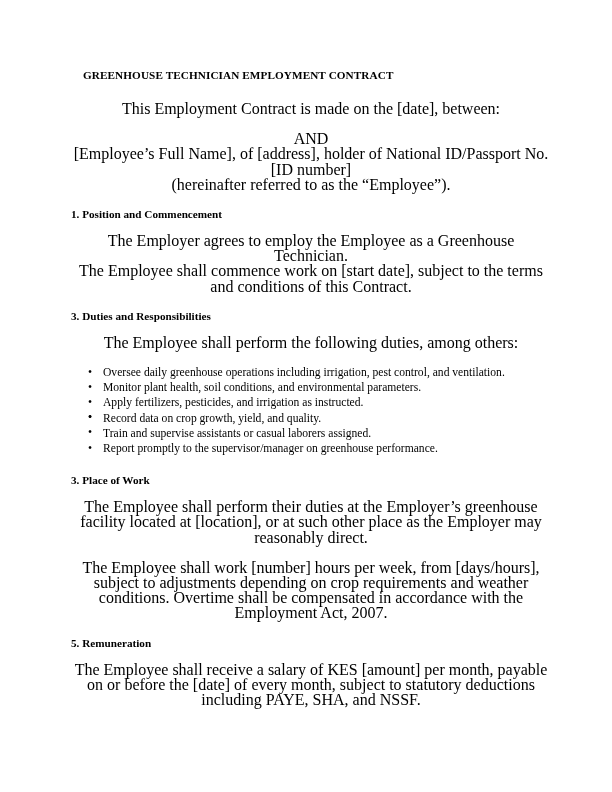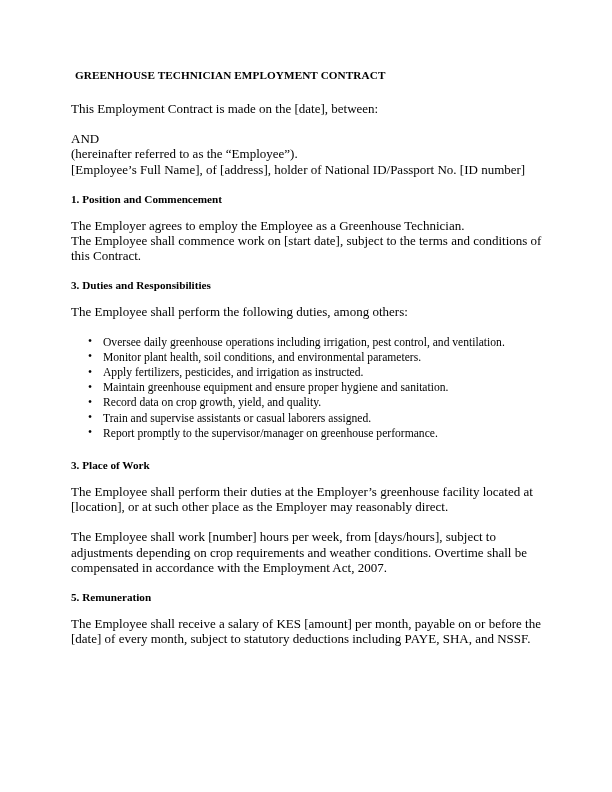--- a/index.html
+++ b/index.html
@@ -20,33 +20,33 @@
     height: 792px;
     background: #ffffff;
     box-sizing: border-box;
     padding: 68px 61px 0 71px;
   }
   .doc-title {
     font-size: 11.2px;
     font-weight: bold;
     line-height: 14px;
     letter-spacing: 0.1px;
-    margin: 0 0 19px 4px;
+    margin: 0 0 19px 12px;
   }
   .section-heading {
     font-size: 11.2px;
     font-weight: bold;
     line-height: 14px;
     margin: 0 0 11px 0;
   }
   .para {
-    font-size: 13px;
+    font-size: 16px;
     line-height: 15.2px;
     margin: 12px 0 15px 0;
-    text-align: left;
+    text-align: center;
     max-width: 481px;
   }
   .bullet-list {
     list-style: none;
     margin: 0 0 17px 0;
     padding: 0;
   }
   .bullet-list li {
     position: relative;
     font-size: 11.6px;
@@ -70,22 +70,22 @@
 <body>
 
 <div class="page">
 
   <h1 class="doc-title">GREENHOUSE TECHNICIAN EMPLOYMENT CONTRACT</h1>
 
   <p class="para">This Employment Contract is made on the [date], between:</p>
 
   <div class="para">
     <div>AND</div>
+    <div>[Employee’s Full Name], of [address], holder of National ID/Passport No. [ID number]</div>
     <div>(hereinafter referred to as the “Employee”).</div>
-    <div>[Employee’s Full Name], of [address], holder of National ID/Passport No. [ID number]</div>
   </div>
 
   <h2 class="section-heading gap-before-heading">1. Position and Commencement</h2>
   <div class="para">
     <div>The Employer agrees to employ the Employee as a Greenhouse Technician.</div>
     <div>The Employee shall commence work on [start date], subject to the terms and conditions of this Contract.</div>
   </div>
 
   <h2 class="section-heading gap-before-heading">3. Duties and Responsibilities</h2>
   <p class="para">The Employee shall perform the following duties, among others:</p>
@@ -98,21 +98,20 @@
     <li>
       <span class="bullet-glyph">•</span>
       <span>Monitor plant health, soil conditions, and environmental parameters.</span>
     </li>
     <li>
       <span class="bullet-glyph">•</span>
       <span>Apply fertilizers, pesticides, and irrigation as instructed.</span>
     </li>
     <li>
       <span class="bullet-glyph">•</span>
-      <span>Maintain greenhouse equipment and ensure proper hygiene and sanitation.</span>
     </li>
     <li>
       <span class="bullet-glyph">•</span>
       <span>Record data on crop growth, yield, and quality.</span>
     </li>
     <li>
       <span class="bullet-glyph">•</span>
       <span>Train and supervise assistants or casual laborers assigned.</span>
     </li>
     <li>

